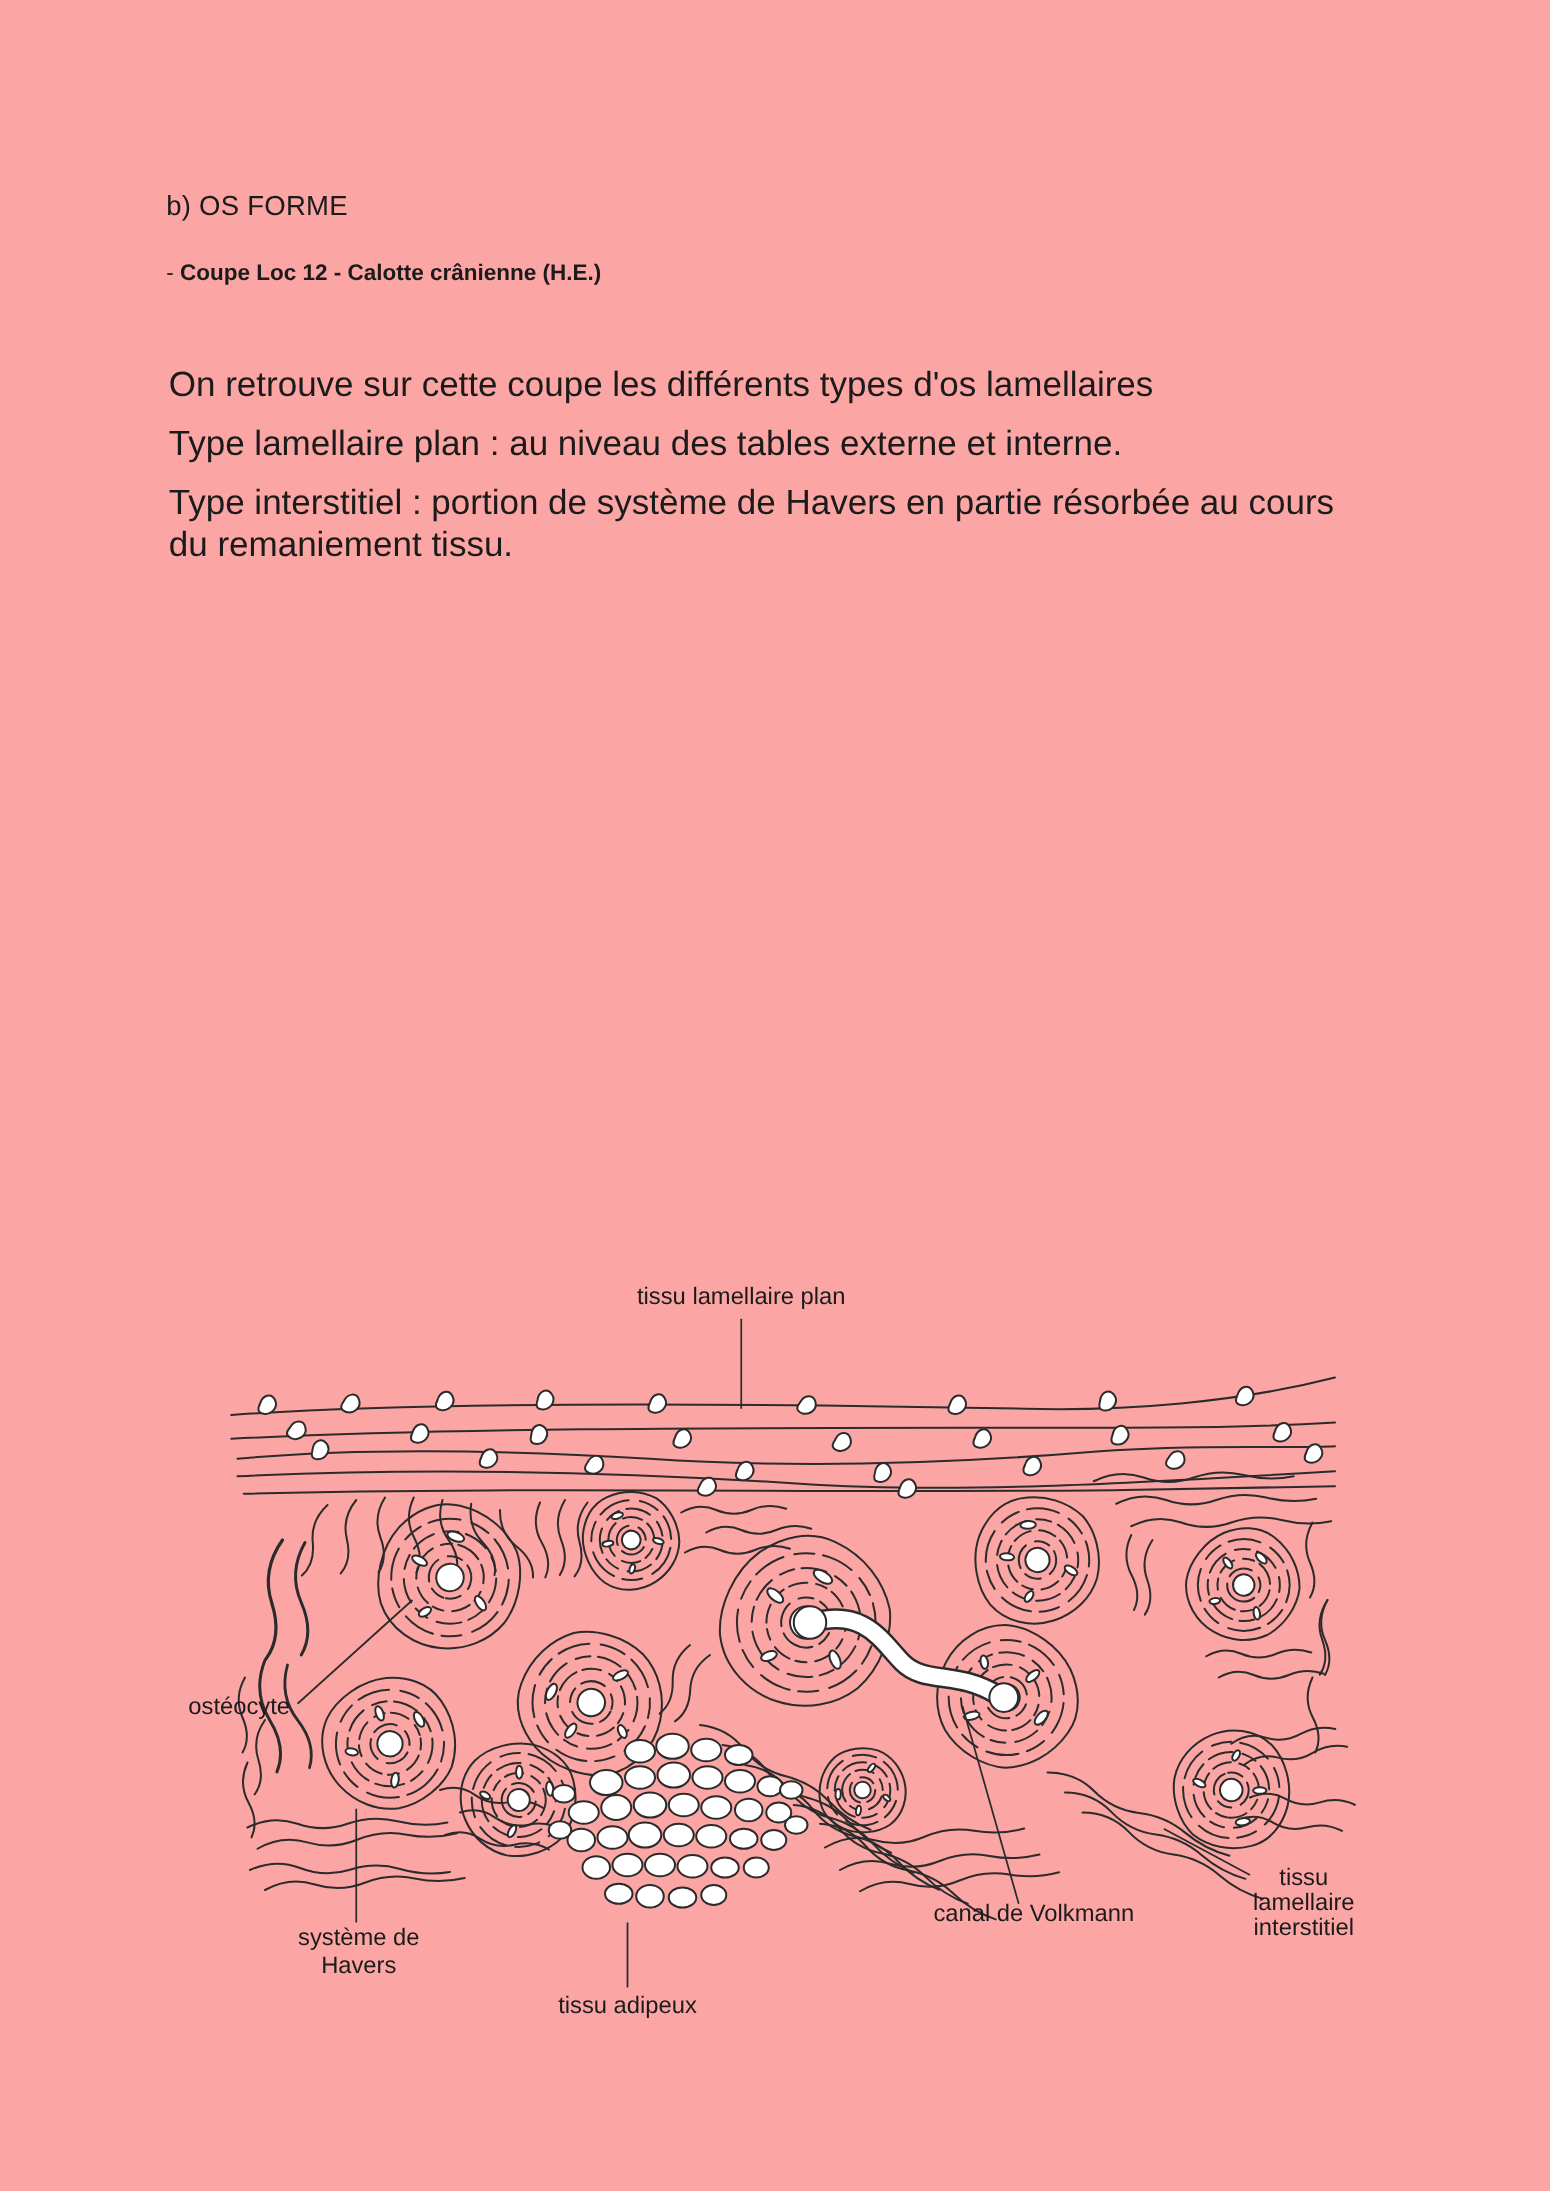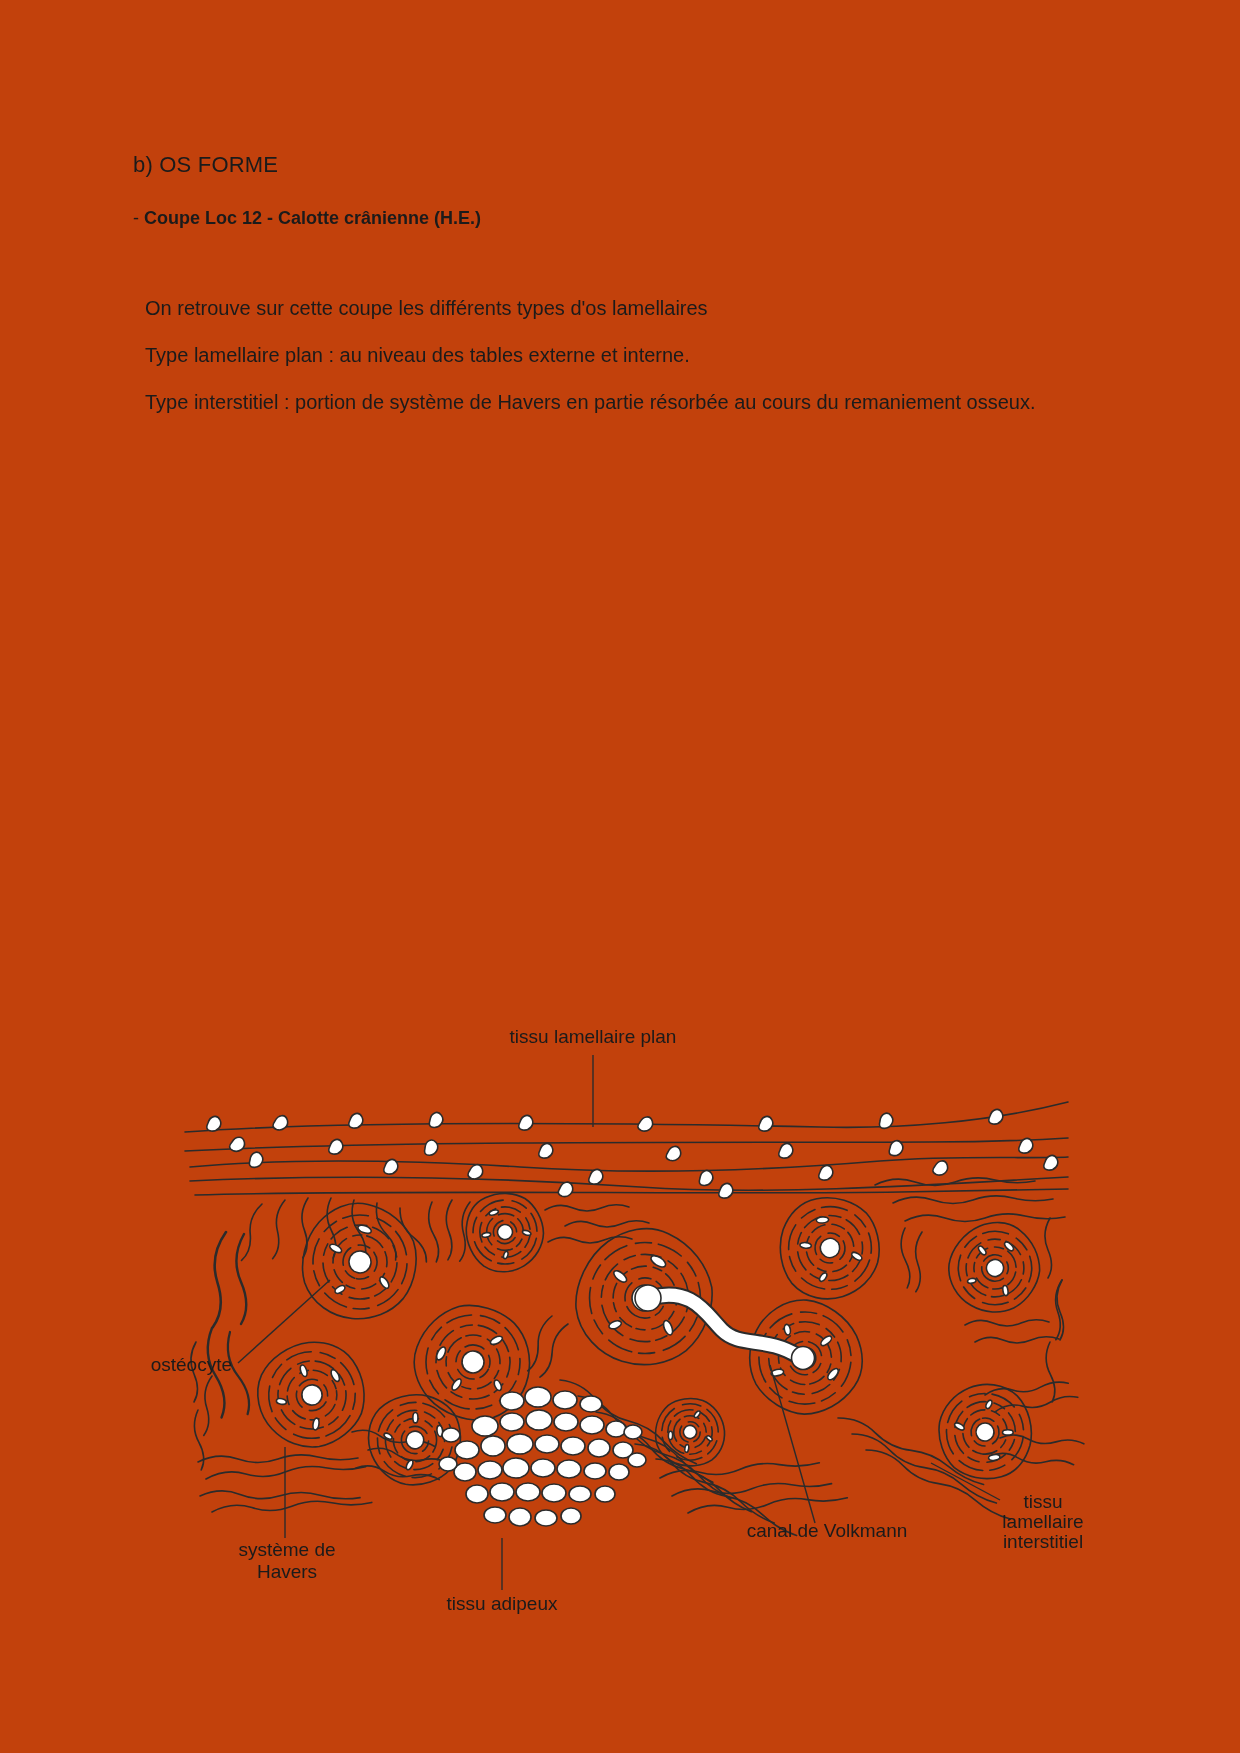--- a/index.html
+++ b/index.html
@@ -1,42 +1,42 @@
 <!DOCTYPE html>
 <html><head>
 <meta charset="utf-8">
 <title>Document</title>
 <style>
   html,body{margin:0;padding:0;background:#e8e8e8;}
   .page{
     position:relative;
     width:1240px;height:1753px;
-    background:#c2410c;
+    background:#fca5a5;
     margin:0 auto;
     overflow:hidden;
     font-family:"Liberation Sans", sans-serif;
     color:#1b1b1b;
   }
   .text-block{
     position:absolute;
     left:133px;top:152px;
     width:970px;
   }
   .doc-heading{
     font-size:22px;font-weight:400;
     margin:0 0 30px 0;letter-spacing:.2px;
   }
   .doc-subheading{
     font-size:18px;font-weight:700;
     margin:0 0 62px 0;
   }
   .doc-subheading .dash{font-weight:400;}
   .doc-paragraph{
-    font-size:20px;line-height:34px;
-    margin:0 0 13px 12px;
+    font-size:28px;line-height:34px;
+    margin:0 0 13px 2px;
   }
   .figure{
     position:absolute;left:0;top:980px;
     width:1240px;height:660px;
   }
   .ink{
     fill:none;stroke:#2b2b2b;stroke-width:1.6px;
     stroke-linecap:round;stroke-linejoin:round;
   }
   .d1{stroke-dasharray:16 7 26 9;}
@@ -56,21 +56,21 @@
 </head>
 <body>
 
 <div class="page">
 
   <div class="text-block">
     <h1 class="doc-heading">b) OS FORME</h1>
     <h2 class="doc-subheading"><span class="dash">- </span><span>Coupe Loc 12 - Calotte crânienne (H.E.)</span></h2>
     <p class="doc-paragraph">On retrouve sur cette coupe les différents types d'os lamellaires</p>
     <p class="doc-paragraph">Type lamellaire plan : au niveau des tables externe et interne.</p>
-    <p class="doc-paragraph">Type interstitiel : portion de système de Havers en partie résorbée au cours du remaniement osseux.</p>
+    <p class="doc-paragraph">Type interstitiel : portion de système de Havers en partie résorbée au cours du remaniement tissu.</p>
   </div>
 
   <svg class="figure" viewBox="0 0 1240 660" aria-hidden="false">
     <defs>
 
       <g id="osteon">
         <path class="ink" vector-effect="non-scaling-stroke" d="M0,-58 C22,-56 40,-44 50,-28 C58,-12 58,12 48,30 C38,46 20,56 0,57 C-20,58 -42,48 -52,28 C-60,10 -58,-16 -46,-34 C-36,-48 -20,-60 0,-58 Z"></path>
         <circle class="ink d1" vector-effect="non-scaling-stroke" r="47"></circle>
         <circle class="ink d2" vector-effect="non-scaling-stroke" r="37" transform="rotate(40)"></circle>
         <circle class="ink d3" vector-effect="non-scaling-stroke" r="27" transform="rotate(-60)"></circle>

